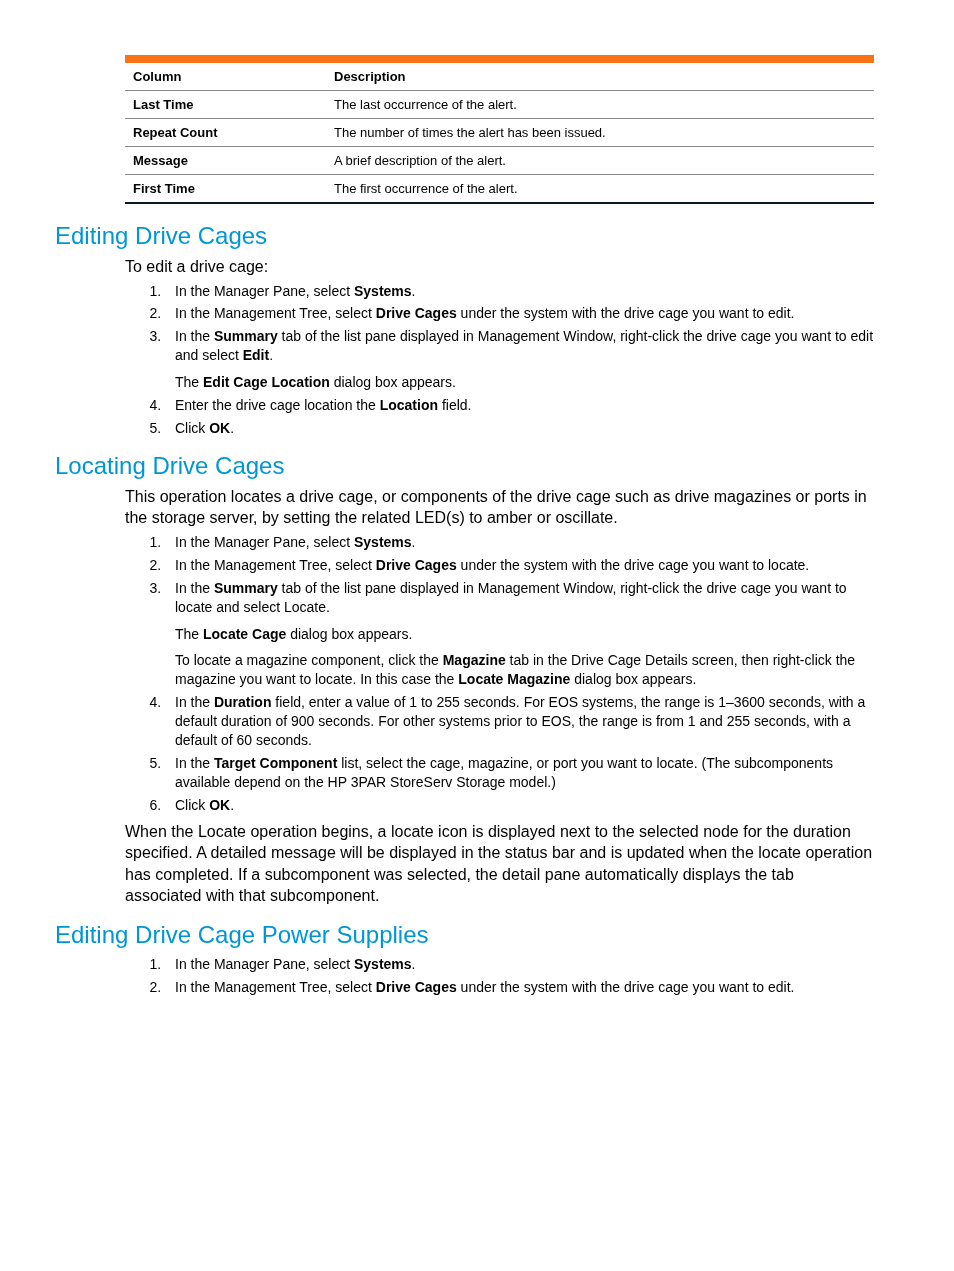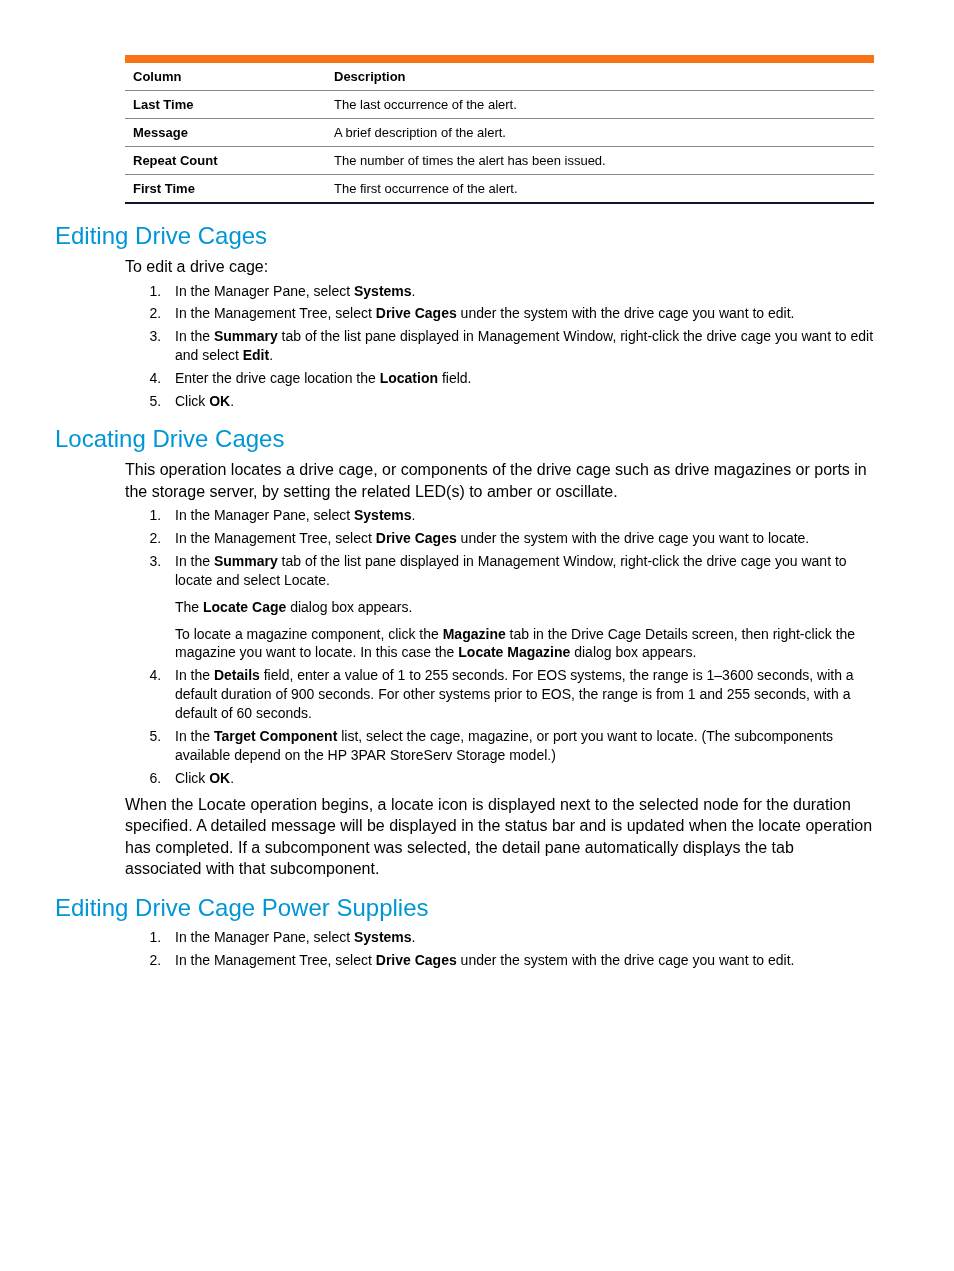--- a/index.html
+++ b/index.html
@@ -90,45 +90,48 @@
         <th>Column</th>
         <th>Description</th>
       </tr>
     </thead>
     <tbody>
       <tr>
         <td class="row-label">Last Time</td>
         <td>The last occurrence of the alert.</td>
       </tr>
       <tr>
+        <td class="row-label">Repeat Count</td>
+        <td>The number of times the alert has been issued.</td>
+      </tr>
+      <tr>
         <td class="row-label">Message</td>
         <td>A brief description of the alert.</td>
-      </tr>
-      <tr>
-        <td class="row-label">Repeat Count</td>
-        <td>The number of times the alert has been issued.</td>
       </tr>
       <tr>
         <td class="row-label">First Time</td>
         <td>The first occurrence of the alert.</td>
       </tr>
     </tbody>
   </table>
 
   <h2 class="section-heading">Editing Drive Cages</h2>
   <div class="body-text">To edit a drive cage:</div>
   <ol class="num-list">
     <li>
       <span>In the Manager Pane, select </span><b>Systems</b><span>.</span>
     </li>
     <li>
       <span>In the Management Tree, select </span><b>Drive Cages</b><span> under the system with the drive cage you want to edit.</span>
     </li>
     <li>
       <span>In the </span><b>Summary</b><span> tab of the list pane displayed in Management Window, right-click the drive cage you want to edit and select </span><b>Edit</b><span>.</span>
+      <div class="sub-para">
+        <span>The </span><b>Edit Cage Location</b><span> dialog box appears.</span>
+      </div>
     </li>
     <li>
       <span>Enter the drive cage location the </span><b>Location</b><span> field.</span>
     </li>
     <li>
       <span>Click </span><b>OK</b><span>.</span>
     </li>
   </ol>
 
   <h2 class="section-heading">Locating Drive Cages</h2>
@@ -143,21 +146,21 @@
     <li>
       <span>In the </span><b>Summary</b><span> tab of the list pane displayed in Management Window, right-click the drive cage you want to locate and select Locate.</span>
       <div class="sub-para">
         <span>The </span><b>Locate Cage</b><span> dialog box appears.</span>
       </div>
       <div class="sub-para">
         <span>To locate a magazine component, click the </span><b>Magazine</b><span> tab in the Drive Cage Details screen, then right-click the magazine you want to locate. In this case the </span><b>Locate Magazine</b><span> dialog box appears.</span>
       </div>
     </li>
     <li>
-      <span>In the </span><b>Details</b><span> field, enter a value of 1 to 255 seconds. For EOS systems, the range is 1–3600 seconds, with a default duration of 900 seconds. For other systems prior to EOS, the range is from 1 and 255 seconds, with a default of 60 seconds.</span>
+      <span>In the </span><b>Duration</b><span> field, enter a value of 1 to 255 seconds. For EOS systems, the range is 1–3600 seconds, with a default duration of 900 seconds. For other systems prior to EOS, the range is from 1 and 255 seconds, with a default of 60 seconds.</span>
     </li>
     <li>
       <span>In the </span><b>Target Component</b><span> list, select the cage, magazine, or port you want to locate. (The subcomponents available depend on the HP 3PAR StoreServ Storage model.)</span>
     </li>
     <li>
       <span>Click </span><b>OK</b><span>.</span>
     </li>
   </ol>
   <div class="body-text" style="margin-top:6px;">When the Locate operation begins, a locate icon is displayed next to the selected node for the duration specified. A detailed message will be displayed in the status bar and is updated when the locate operation has completed. If a subcomponent was selected, the detail pane automatically displays the tab associated with that subcomponent.</div>
 

